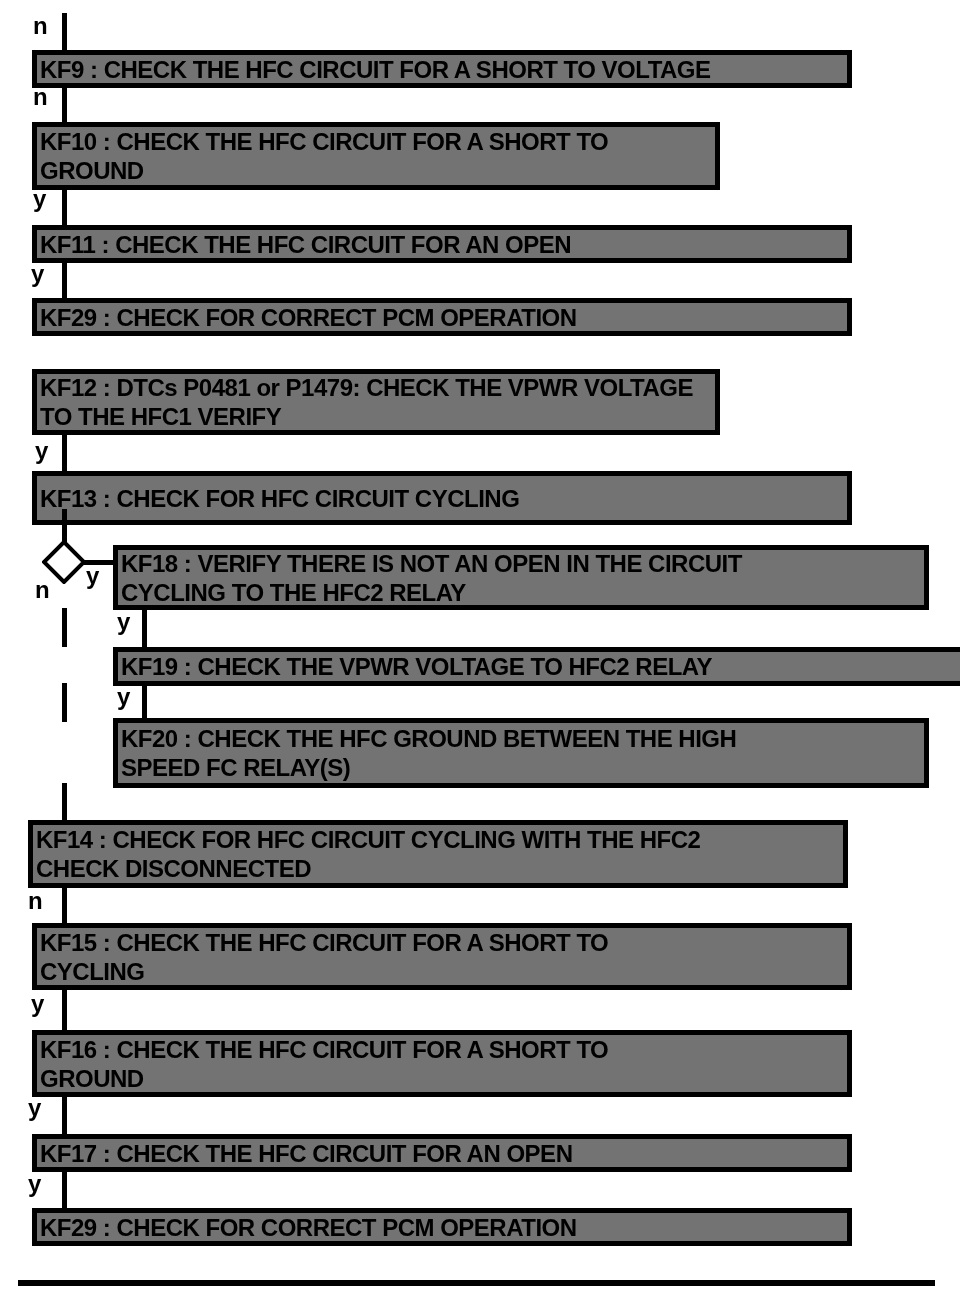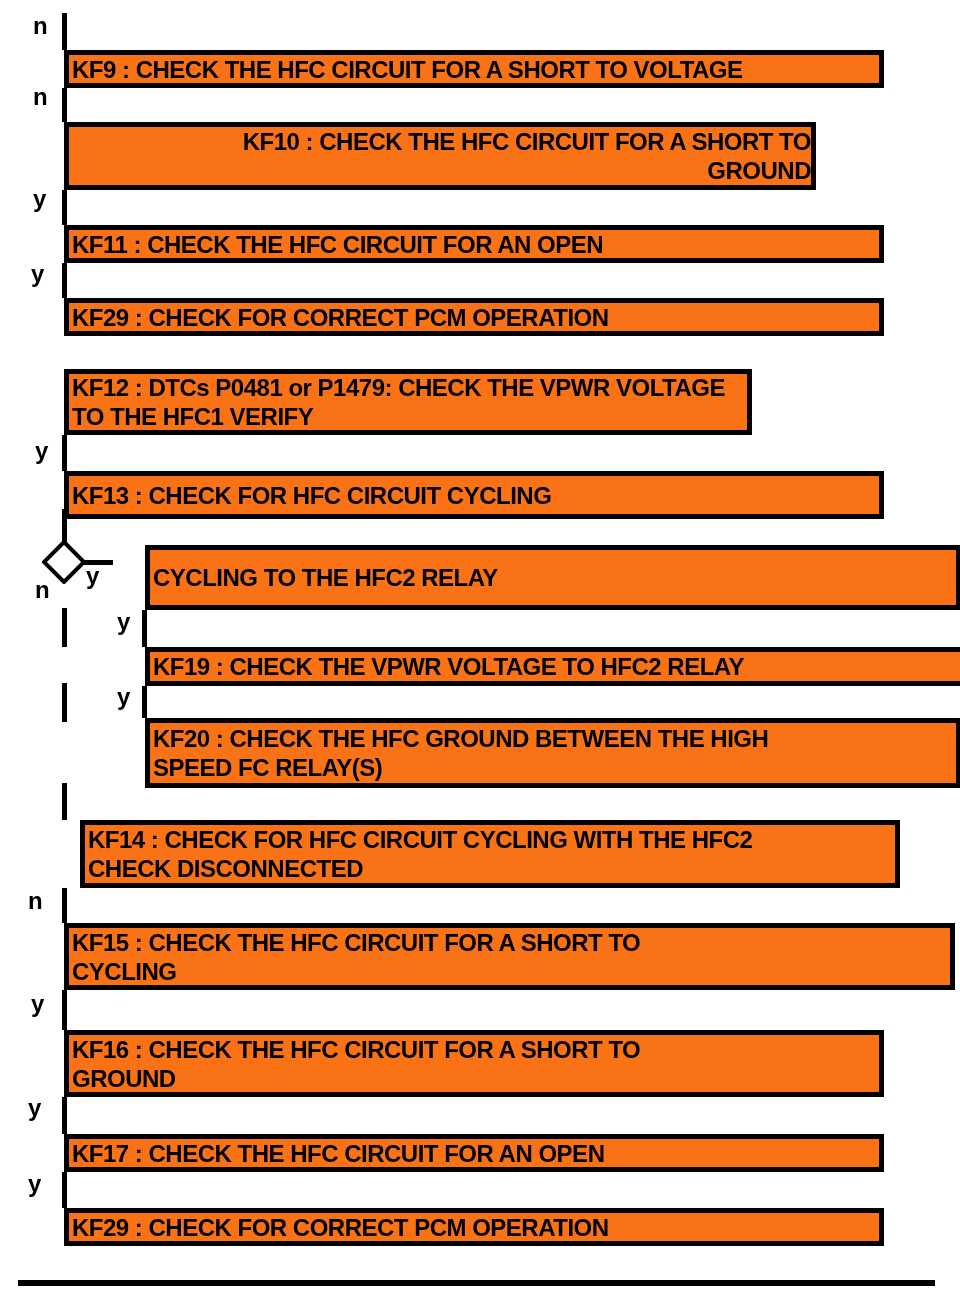--- a/index.html
+++ b/index.html
@@ -8,27 +8,26 @@
     width:960px;height:1308px;
     background:#ffffff;
     font-family:"Liberation Sans", sans-serif;
     color:#000000;
     overflow:hidden;
   }
   .node{
     position:absolute;
     box-sizing:border-box;
     border:5px solid #000000;
-    background:#f97316;
+    background:#737373;
     display:flex;
     flex-direction:column;
     justify-content:center;
     padding-left:3px;
     overflow:hidden;
-    margin-left:32px;
   }
   .nline{
     display:block;
     font-weight:bold;
     font-size:24px;
     line-height:29px;
     letter-spacing:-0.5px;
     white-space:nowrap;
   }
   .blabel{
@@ -55,21 +54,21 @@
   <div class="vline" style="left:62px;top:13px;height:37px;"></div>
   <span class="blabel" style="left:33px;top:16px;">n</span>
 
   <div class="node" style="left:32px;top:50px;width:820px;height:38px;">
     <span class="nline">KF9 : CHECK THE HFC CIRCUIT FOR A SHORT TO VOLTAGE</span>
   </div>
 
   <span class="blabel" style="left:33px;top:87px;">n</span>
   <div class="vline" style="left:62px;top:88px;height:34px;"></div>
 
-  <div class="node" style="left:32px;top:122px;width:752px;height:68px;align-items:flex-end;">
+  <div class="node" style="left:32px;top:122px;width:688px;height:68px;">
     <span class="nline">KF10 : CHECK THE HFC CIRCUIT FOR A SHORT TO</span>
     <span class="nline">GROUND</span>
   </div>
 
   <span class="blabel" style="left:33px;top:189px;">y</span>
   <div class="vline" style="left:62px;top:190px;height:35px;"></div>
 
   <div class="node" style="left:32px;top:225px;width:820px;height:38px;">
     <span class="nline">KF11 : CHECK THE HFC CIRCUIT FOR AN OPEN</span>
   </div>
@@ -82,35 +81,36 @@
   </div>
 
   <div class="node" style="left:32px;top:369px;width:688px;height:66px;">
     <span class="nline">KF12 : DTCs P0481 or P1479: CHECK THE VPWR VOLTAGE</span>
     <span class="nline">TO THE HFC1 VERIFY</span>
   </div>
 
   <span class="blabel" style="left:35px;top:441px;">y</span>
   <div class="vline" style="left:62px;top:435px;height:36px;"></div>
 
-  <div class="node" style="left:32px;top:471px;width:820px;height:48px;">
+  <div class="node" style="left:32px;top:471px;width:820px;height:54px;">
     <span class="nline">KF13 : CHECK FOR HFC CIRCUIT CYCLING</span>
   </div>
 
   <div class="vline" style="left:62px;top:509px;height:34px;"></div>
 
   <svg class="diamond" style="left:42px;top:540px;" width="44" height="44" viewBox="0 0 44 44">
     <polygon points="22,2 42,22 22,42 2,22" fill="#ffffff" stroke="#000000" stroke-width="4"></polygon>
   </svg>
   <span class="blabel" style="left:86px;top:566px;">y</span>
   <span class="blabel" style="left:35px;top:580px;">n</span>
 
   <div class="hline" style="left:83px;top:560px;width:30px;"></div>
 
   <div class="node" style="left:113px;top:545px;width:816px;height:65px;">
+    <span class="nline">KF18 : VERIFY THERE IS NOT AN OPEN IN THE CIRCUIT</span>
     <span class="nline">CYCLING TO THE HFC2 RELAY</span>
   </div>
 
   <span class="blabel" style="left:117px;top:612px;">y</span>
   <div class="vline" style="left:142px;top:610px;height:37px;"></div>
 
   <div class="node" style="left:113px;top:647px;width:890px;height:39px;">
     <span class="nline">KF19 : CHECK THE VPWR VOLTAGE TO HFC2 RELAY</span>
   </div>
 
@@ -119,29 +119,29 @@
 
   <div class="node" style="left:113px;top:718px;width:816px;height:70px;">
     <span class="nline">KF20 : CHECK THE HFC GROUND BETWEEN THE HIGH</span>
     <span class="nline">SPEED FC RELAY(S)</span>
   </div>
 
   <div class="vline" style="left:62px;top:608px;height:39px;"></div>
   <div class="vline" style="left:62px;top:683px;height:39px;"></div>
   <div class="vline" style="left:62px;top:783px;height:37px;"></div>
 
-  <div class="node" style="left:48px;top:820px;width:820px;height:68px;">
+  <div class="node" style="left:28px;top:820px;width:820px;height:68px;">
     <span class="nline">KF14 : CHECK FOR HFC CIRCUIT CYCLING WITH THE HFC2</span>
     <span class="nline">CHECK DISCONNECTED</span>
   </div>
 
   <span class="blabel" style="left:28px;top:891px;">n</span>
   <div class="vline" style="left:62px;top:888px;height:35px;"></div>
 
-  <div class="node" style="left:32px;top:923px;width:891px;height:67px;">
+  <div class="node" style="left:32px;top:923px;width:820px;height:67px;">
     <span class="nline">KF15 : CHECK THE HFC CIRCUIT FOR A SHORT TO</span>
     <span class="nline">CYCLING</span>
   </div>
 
   <span class="blabel" style="left:31px;top:994px;">y</span>
   <div class="vline" style="left:62px;top:990px;height:40px;"></div>
 
   <div class="node" style="left:32px;top:1030px;width:820px;height:67px;">
     <span class="nline">KF16 : CHECK THE HFC CIRCUIT FOR A SHORT TO</span>
     <span class="nline">GROUND</span>

